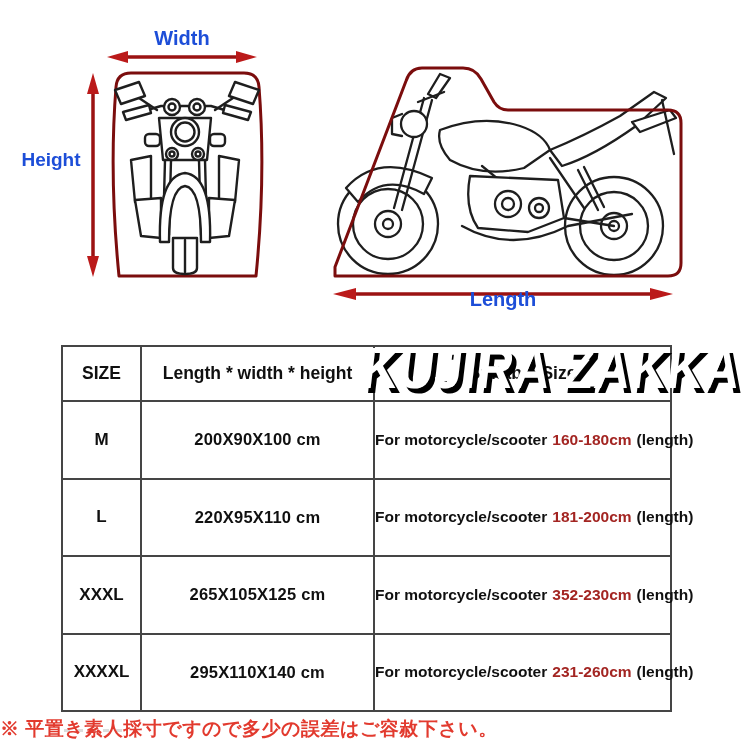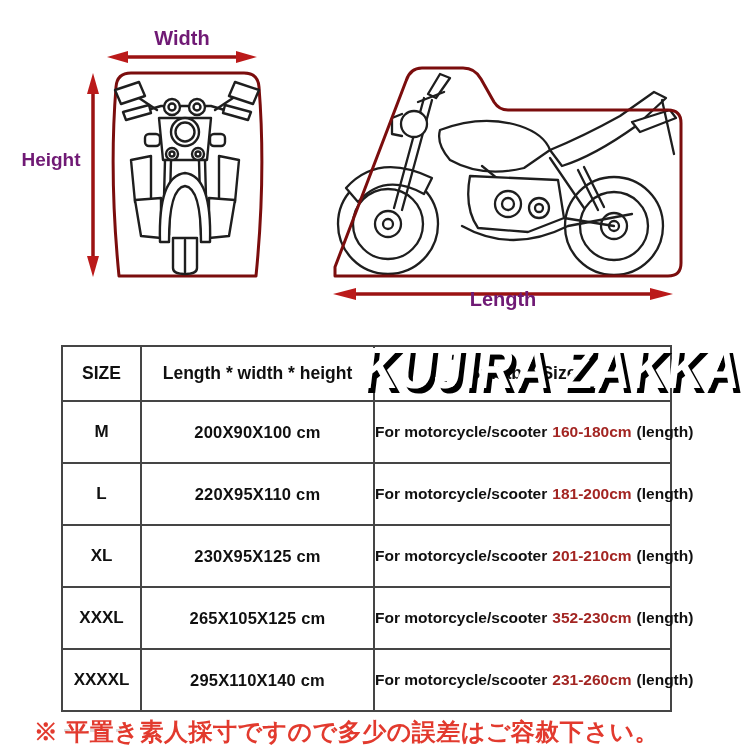--- a/index.html
+++ b/index.html
@@ -2,21 +2,21 @@
 <html><head>
 <meta charset="utf-8">
 <style>
   html,body{margin:0;padding:0;background:#fff;}
   #canvas{
     position:relative;width:750px;height:750px;background:#ffffff;
     overflow:hidden;font-family:"Liberation Sans",sans-serif;
   }
   .abs{position:absolute;}
   .dim-label{
-    position:absolute;font-weight:bold;color:#701a75;font-size:20px;
+    position:absolute;font-weight:bold;color:#1d4ed8;font-size:20px;
     text-align:center;line-height:1.1;
   }
   
   .size-table{
     position:absolute;left:61px;top:345px;width:609px;height:367px;
     border-collapse:collapse;table-layout:fixed;
   }
   .size-table th,.size-table td{
     border:2px solid #454545;color:#101010;font-weight:bold;
     padding:0;vertical-align:middle;background:#fff;
@@ -32,22 +32,22 @@
   
   .watermark{
     position:absolute;left:366px;top:339px;z-index:6;
     font-size:58px;font-weight:bold;line-height:1;white-space:nowrap;
     color:#ffffff;letter-spacing:1px;
     text-shadow:6px 5px 0 #000000;
     transform:scaleX(.85) skewX(-8deg);transform-origin:left top;
   }
   
   .footnote{
-    position:absolute;left:0;top:716px;width:659px;text-align:right;
-    color:#e23a2e;font-size:24px;font-weight:bold;letter-spacing:.5px;
+    position:absolute;left:0;top:716px;width:659px;text-align:left;
+    color:#e23a2e;font-size:19px;font-weight:bold;letter-spacing:.5px;
   }
   .remnant-dashes{
     position:absolute;left:64px;top:729px;width:58px;height:3px;
     background:repeating-linear-gradient(90deg,#dcdcdc 0 6px,transparent 6px 13px);
   }
 </style>
 </head>
 <body>
 
 <div id="canvas">
@@ -177,25 +177,20 @@
       <td class="cell-size">M</td>
       <td class="cell-dims">200X90X100 cm</td>
       <td class="cell-suit"><span>For motorcycle/scooter</span><span class="note-range">160-180cm</span><span>(length)</span></td>
     </tr>
     <tr>
       <td class="cell-size">L</td>
       <td class="cell-dims">220X95X110 cm</td>
       <td class="cell-suit"><span>For motorcycle/scooter</span><span class="note-range">181-200cm</span><span>(length)</span></td>
     </tr>
     <tr>
-      <td class="cell-size">XL</td>
-      <td class="cell-dims">230X95X125 cm</td>
-      <td class="cell-suit"><span>For motorcycle/scooter</span><span class="note-range">201-210cm</span><span>(length)</span></td>
-    </tr>
-    <tr>
       <td class="cell-size">XXXL</td>
       <td class="cell-dims">265X105X125 cm</td>
       <td class="cell-suit"><span>For motorcycle/scooter</span><span class="note-range">352-230cm</span><span>(length)</span></td>
     </tr>
     <tr>
       <td class="cell-size">XXXXL</td>
       <td class="cell-dims">295X110X140 cm</td>
       <td class="cell-suit"><span>For motorcycle/scooter</span><span class="note-range">231-260cm</span><span>(length)</span></td>
     </tr>
   </tbody>

